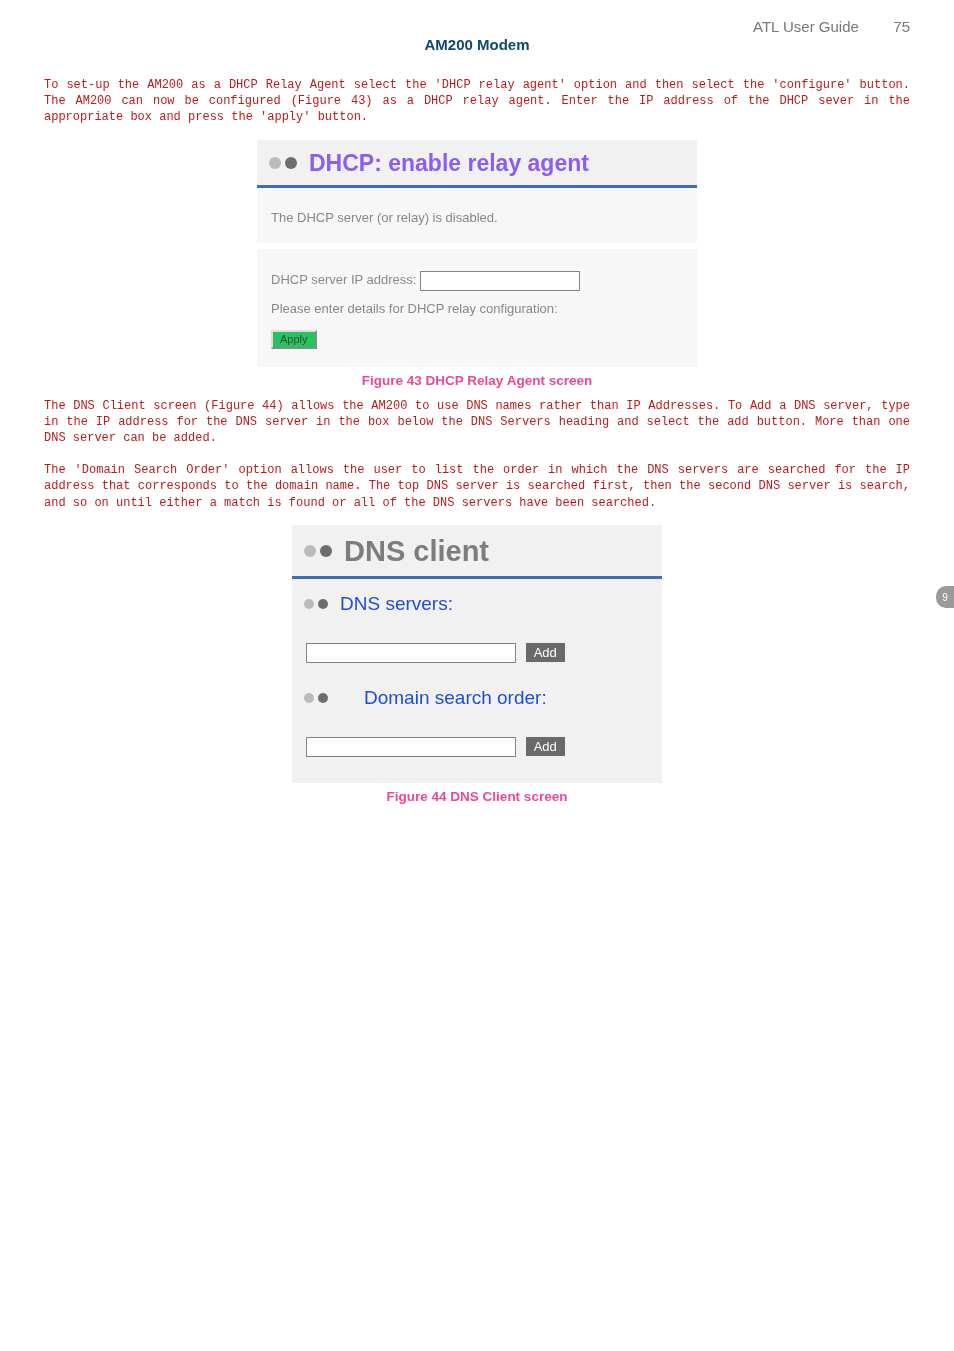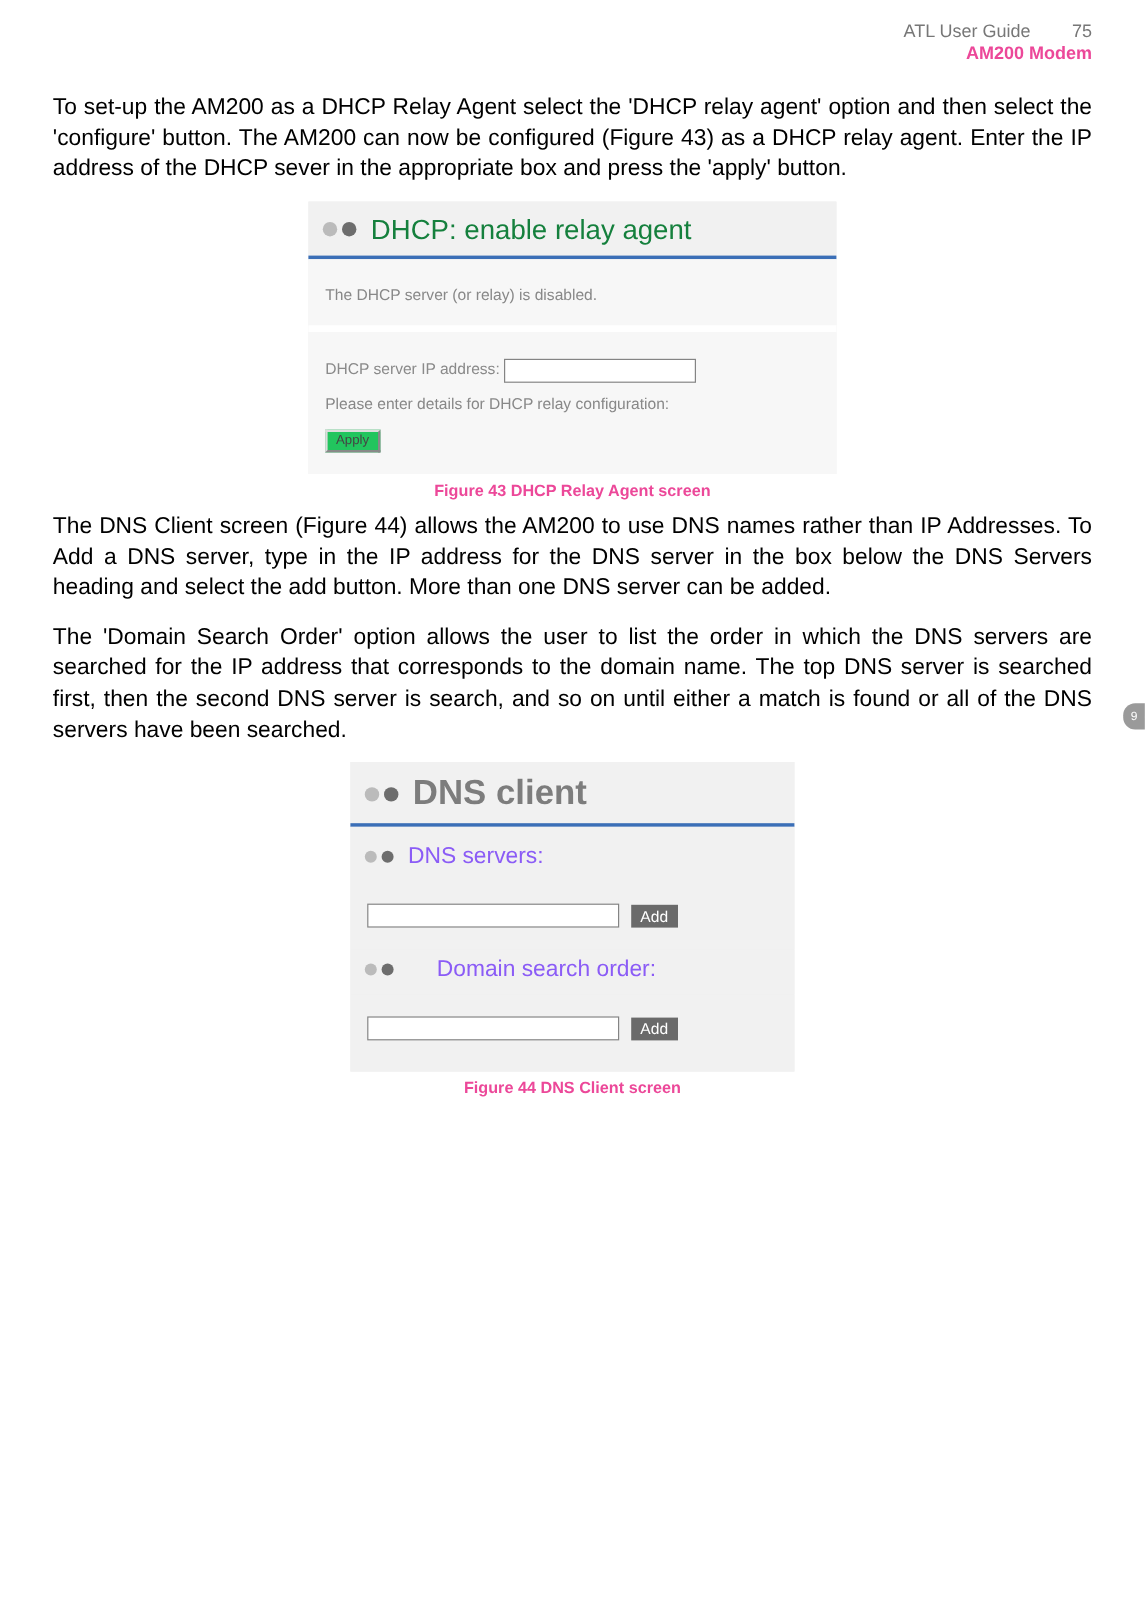--- a/index.html
+++ b/index.html
@@ -27,28 +27,30 @@
   .header-pagenum {
     display: inline-block;
     font-size: 15px;
     color: #777;
     margin-left: 30px;
     vertical-align: top;
   }
   .header-sub {
     font-size: 15px;
     font-weight: bold;
-    color: #ec4899;
+    color: #0c4a6e;
+    text-align: center;
   }
   .body-text {
-    font-size: 19px;
-    color: #000000;
+    font-size: 12px;
+    color: #b91c1c;
     line-height: 1.35;
     text-align: justify;
     margin: 0 0 6px 0;
+    font-family: Liberation Mono, monospace;
   }
   .heading-bold {
     font-size: 14px;
     font-weight: bold;
     color: #555;
     margin: 4px 0 8px 0;
   }
   .figure-wrap {
     text-align: center;
     margin: 14px 0 4px 0;
@@ -64,31 +66,31 @@
   
   .ss {
     display: inline-block;
     text-align: left;
     background: #f1f1f1;
   }
   .ss1 { width: 440px; }
   .ss2 { width: 370px; }
 
   .ss-title {
-    color: #15803d;
+    color: #8b5cf6;
     font-size: 23px;
-    font-weight: 400;
+    font-weight: 700;
     padding: 10px 12px 8px 12px;
     display: flex;
     align-items: center;
     background: #f1f1f1;
   }
   .ss-title.big { font-size: 29px; font-weight: bold; color: #7d7d7d; }
   .ss-sub {
-    color: #8b5cf6;
+    color: #1d4ed8;
     font-size: 19px;
     padding: 6px 12px 6px 12px;
     display: flex;
     align-items: center;
     background: #f1f1f1;
   }
   .dots {
     display: inline-flex;
     margin-right: 8px;
   }

